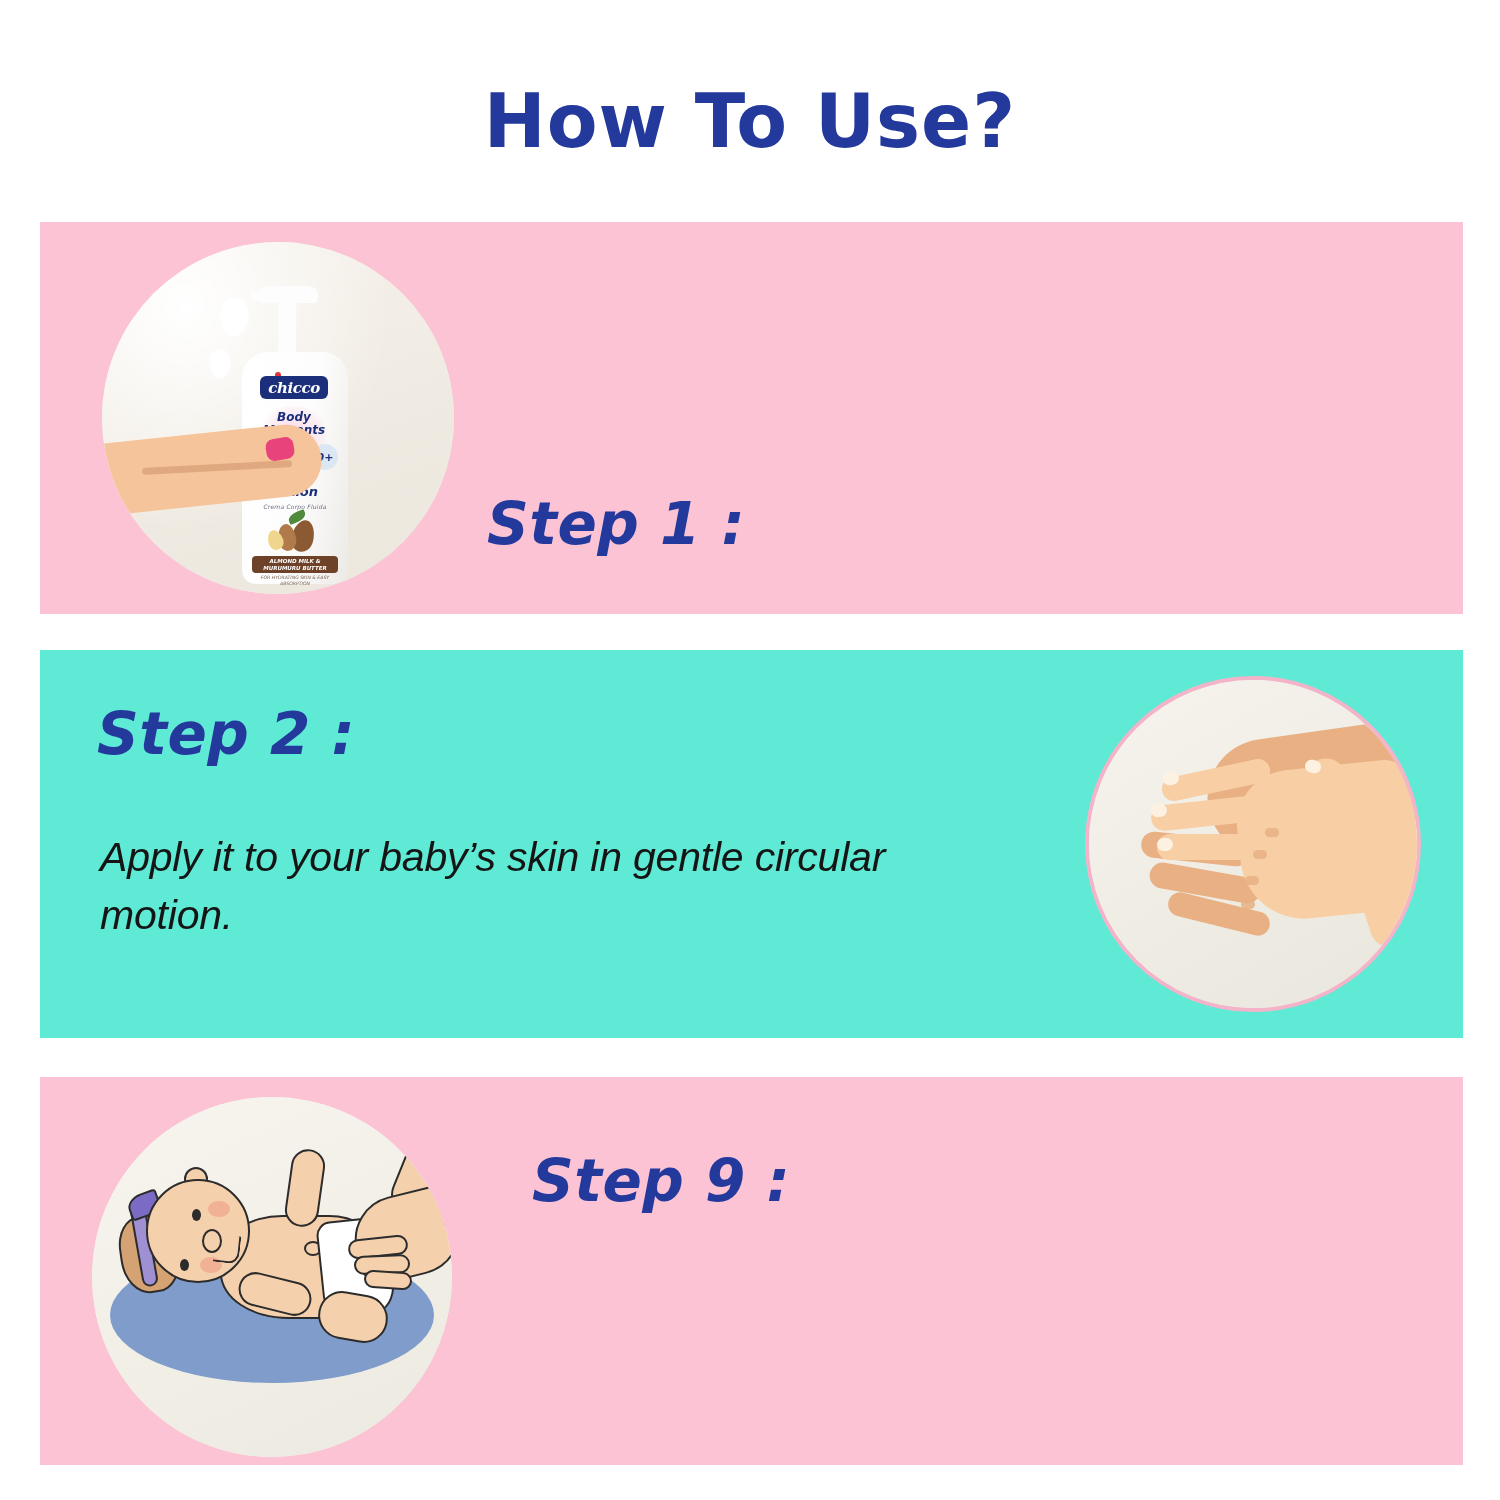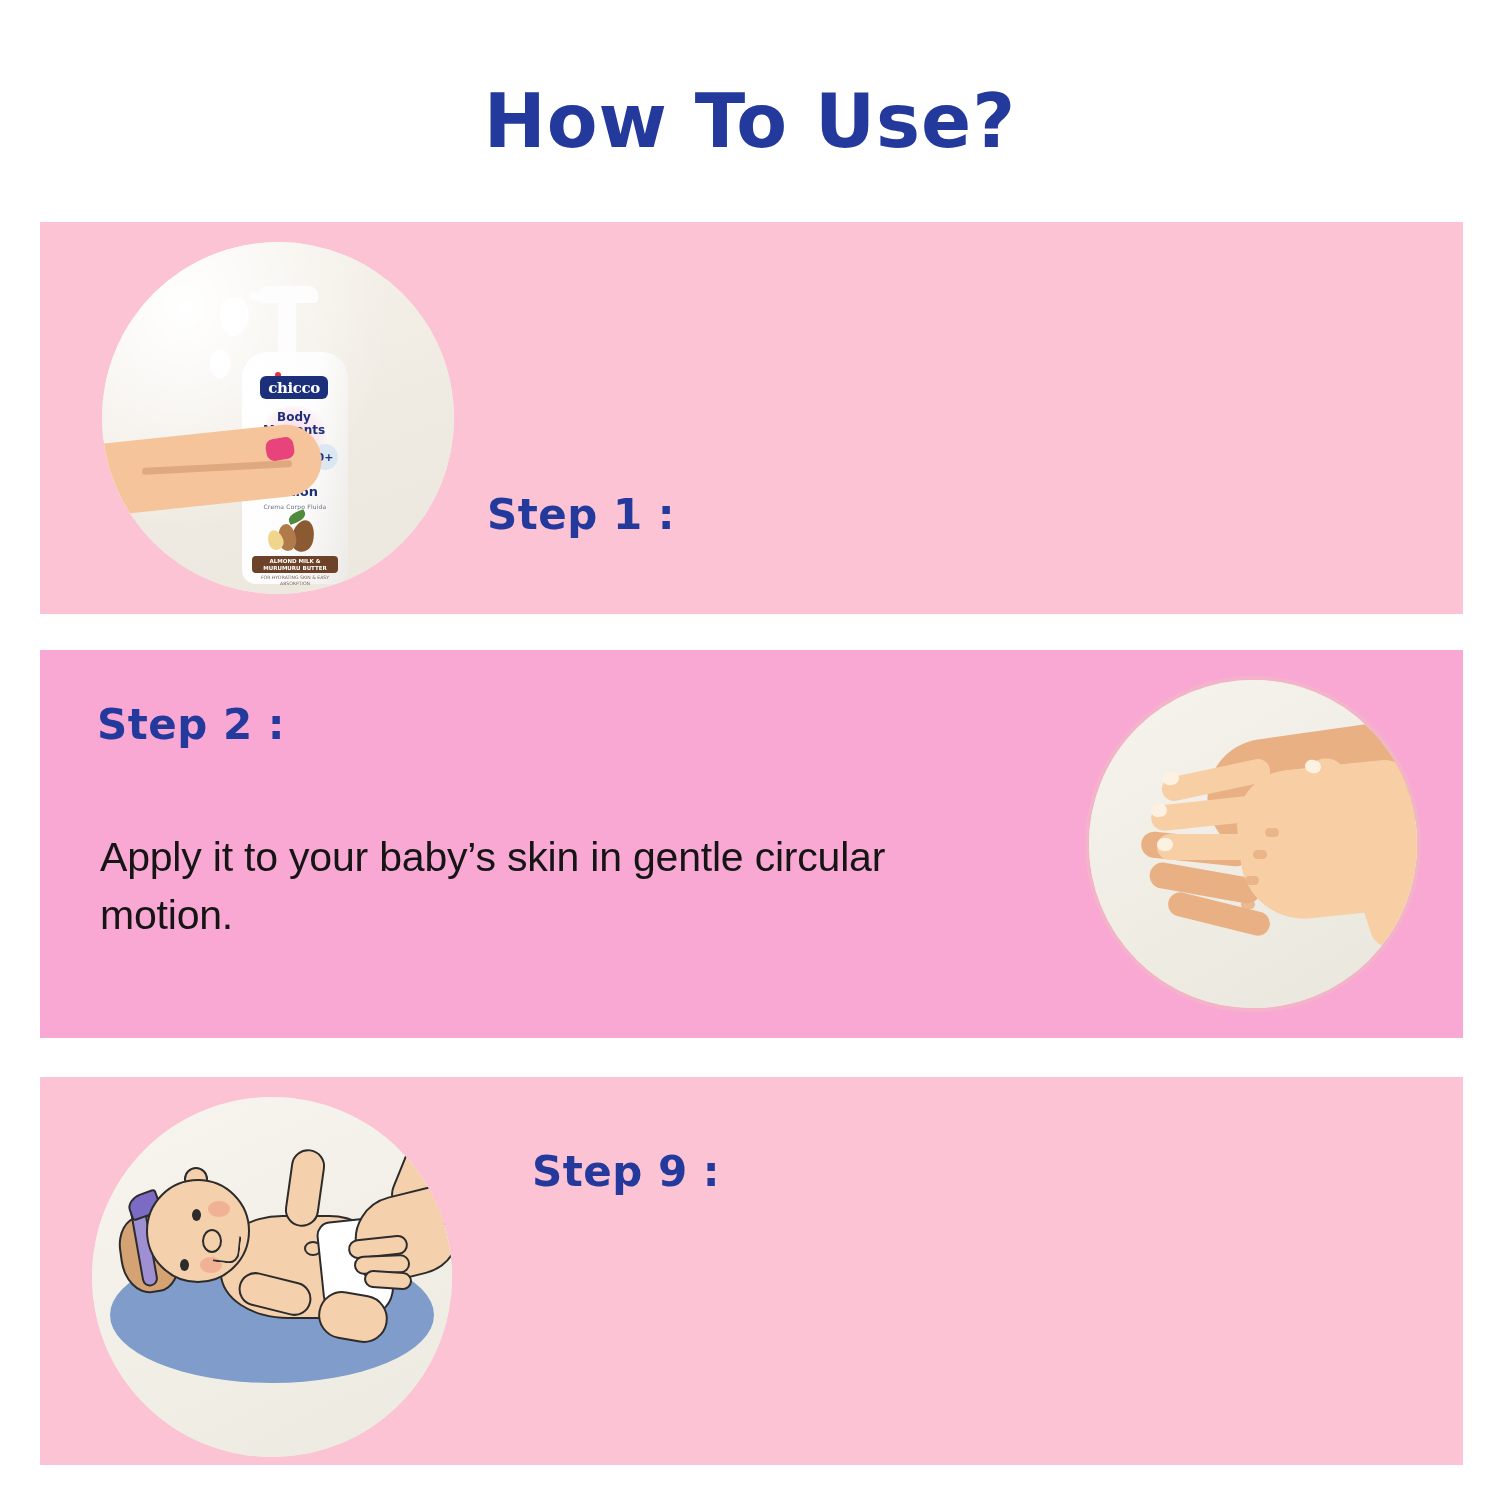--- a/index.html
+++ b/index.html
@@ -35,23 +35,24 @@
     color: #24399c;
     white-space: nowrap;
   }
 
   
   .panel {
     position: absolute;
     left: 40px;
     width: 1423px;
     overflow: hidden;
+    font-style: italic;
   }
   .panel-1 { top: 222px;  height: 392px; background: #fbc3d4; }
-  .panel-2 { top: 650px;  height: 388px; background: #f9a8d4; }
+  .panel-2 { top: 650px;  height: 388px; background: #5eead4; }
   .panel-3 { top: 1077px; height: 388px; background: #fbc3d4; }
 
   
   .circle-art {
     position: absolute;
     border-radius: 50%;
     overflow: hidden;
   }
   .p1-circle {
     left: 62px;
@@ -74,21 +75,21 @@
     top: 20px;
     width: 360px;
     height: 360px;
     background: #f2efe8;
   }
 
   
   .step-head {
     position: absolute;
     font-family: "DejaVu Sans", sans-serif;
-    font-size: 42px;
+    font-size: 58px;
     font-weight: bold;
     color: #24399c;
     white-space: nowrap;
     letter-spacing: 0.5px;
   }
   .step-body {
     position: absolute;
     font-family: "Liberation Sans", sans-serif;
     font-size: 41px;
     font-weight: 400;

